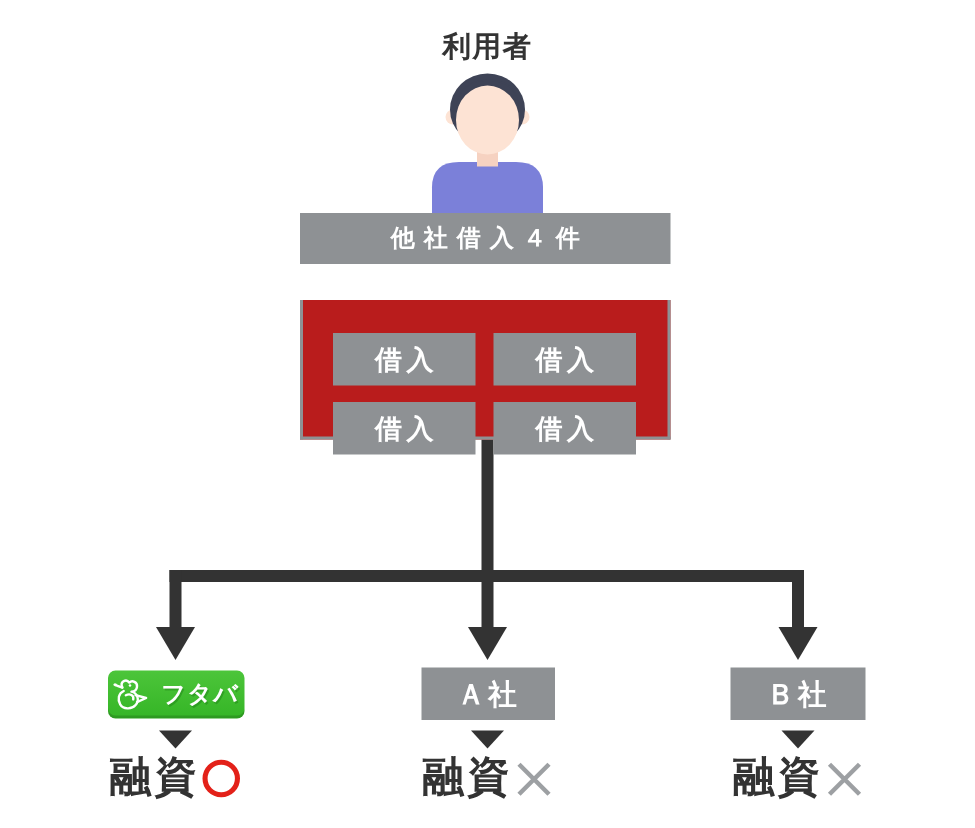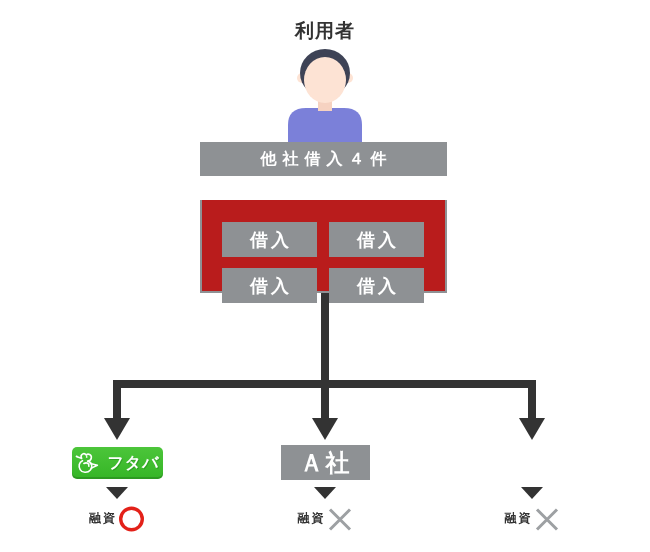--- a/index.html
+++ b/index.html
@@ -76,21 +76,21 @@
     left: 255px; top: 318px; width: 140px; height: 38px;
     background: #1178be; z-index: 2;
     color: #ffffff; font-size: 19px; font-weight: bold;
     letter-spacing: 3px; text-indent: 3px;
     display: flex; align-items: center; justify-content: center;
   }
 
   
   .company-box {
     background: #8e9194;
-    color: #ffffff; font-size: 24px; font-weight: bold;
+    color: #ffffff; font-size: 19px; font-weight: bold;
     letter-spacing: 2px;
     display: flex; align-items: center; justify-content: center;
   }
   .box-a { left: 281px; top: 445px; width: 89px; height: 35px; }
   .box-b { left: 487px; top: 445px; width: 90px; height: 35px; }
 
   .futaba-logo {
     left: 72px; top: 447px; width: 91px; height: 32px;
     background: linear-gradient(#4cc53a, #35b526);
     border-radius: 5px;
@@ -118,21 +118,21 @@
   
   .result {
     top: 503px; width: 130px; height: 30px;
     display: flex; align-items: center; justify-content: center;
     gap: 1px;
   }
   .res-left   { left: 52px; }
   .res-center { left: 260px; }
   .res-right  { left: 467px; }
   .result-text {
-    font-size: 12px; font-weight: bold; color: #333333;
+    font-size: 28px; font-weight: bold; color: #333333;
     letter-spacing: 2px;
   }
 </style>
 </head>
 <body>
 
 <div class="canvas">
 
   <div class="abs title">利用者</div>
 
@@ -176,20 +176,21 @@
         <path d="M9.5 13.5 C12.5 12 15.5 13.5 14.8 16.5"></path>
       </g>
       <path d="M4 6.8 C2.5 4.2 0.8 4.6 0.6 6.2 C2 7.8 3.4 7.4 4 6.8 Z" fill="#ffffff"></path>
       <circle cx="12.5" cy="6.5" r="0.9" fill="#ffffff"></circle>
     </svg>
     <span class="futaba-name">フタバ</span>
   </div>
 
   <div class="abs company-box box-a">Ａ社</div>
 
+  <div class="abs company-box box-b">Ｂ社</div>
 
   <div class="abs tri-sm ts-left"></div>
   <div class="abs tri-sm ts-center"></div>
   <div class="abs tri-sm ts-right"></div>
 
   <div class="abs result res-left">
     <span class="result-text">融資</span>
     <svg width="27" height="27" viewBox="0 0 27 27" aria-hidden="true">
       <circle cx="13.5" cy="14" r="10.8" fill="none" stroke="#e32119" stroke-width="3.4"></circle>
     </svg>

